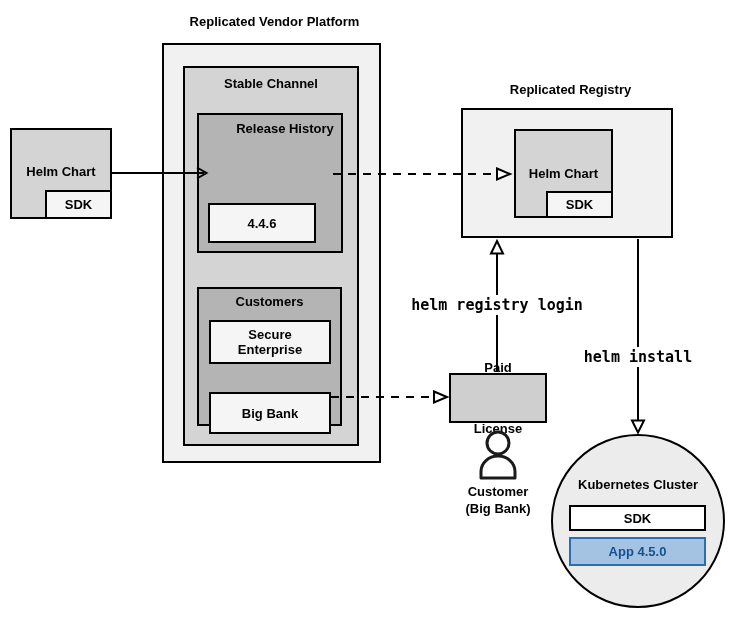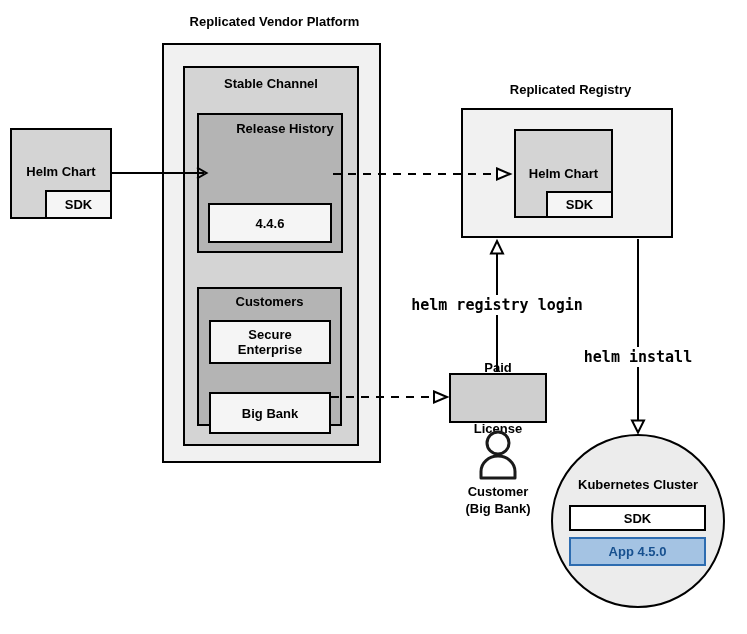--- a/index.html
+++ b/index.html
@@ -39,21 +39,21 @@
   <div class="box bg-inner ctr" style="left:45px;top:190px;width:67px;height:29px;">SDK</div>
 
   <div class="title-float" style="left:271px;top:14px;">Replicated Vendor Platform</div>
   <div class="box bg-outer" style="left:162px;top:43px;width:219px;height:420px;"></div>
 
   <div class="box bg-med" style="left:183px;top:66px;width:176px;height:380px;"></div>
   <div class="lbl" style="left:183px;top:76px;width:176px;">Stable Channel</div>
 
   <div class="box bg-dark" style="left:197px;top:113px;width:146px;height:140px;"></div>
   <div class="lbl" style="left:197px;top:121px;width:176px;">Release History</div>
-  <div class="box bg-inner ctr" style="left:208px;top:203px;width:124px;height:40px;">4.4.6</div>
+  <div class="box bg-inner ctr" style="left:208px;top:203px;width:108px;height:40px;">4.4.6</div>
 
   <div class="box bg-dark" style="left:197px;top:287px;width:145px;height:139px;"></div>
   <div class="lbl" style="left:197px;top:294px;width:145px;">Customers</div>
   <div class="box bg-inner ctr" style="left:209px;top:320px;width:122px;height:44px;flex-direction:column;justify-content:center;">
     <span>Secure</span>
     <span>Enterprise</span>
   </div>
   <div class="box bg-inner ctr" style="left:209px;top:376px;width:122px;height:42px;margin-top:16px;">Big Bank</div>
 
   <div class="title-float" style="left:567px;top:82px;">Replicated Registry</div>

